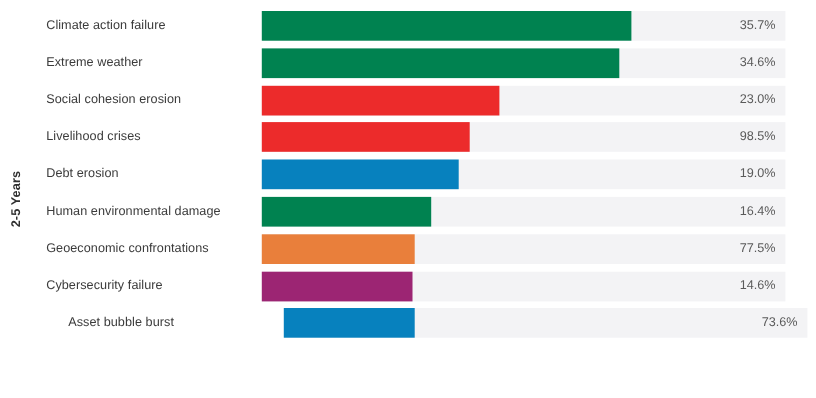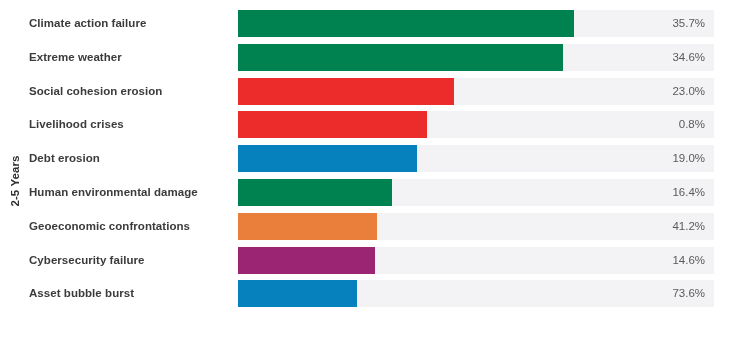--- a/index.html
+++ b/index.html
@@ -47,33 +47,32 @@
     top: 10px;
     width: 742px;
     height: 338px;
   }
 
   .bar-row {
     position: relative;
     height: 27px;
     margin-bottom: 6.8px;
   }
-  .bar-row:last-child { margin-bottom: 0; }
+  .bar-row:last-child { margin-bottom: 0; margin-left: 20px; }
 
   .row-label {
     position: absolute;
-    left: 29px;
+    left: 42px;
     top: 0;
     height: 27px;
     line-height: 27px;
     font-size: 11.5px;
     color: #3b3b3b;
     white-space: nowrap;
     letter-spacing: 0.05px;
-    font-weight: bold;
   }
 
   .track {
     position: absolute;
     left: 238px;
     top: 0;
     width: 476px;
     height: 27px;
     background: #f3f3f5;
   }
@@ -126,42 +125,42 @@
         <div class="row-label">Social cohesion erosion</div>
         <div class="track">
           <div class="bar" style="width: 216.364px; background: rgb(236, 43, 43);"></div>
           <div class="row-value">23.0%</div>
         </div>
       </div>
       <div class="bar-row">
         <div class="row-label">Livelihood crises</div>
         <div class="track">
           <div class="bar" style="width: 189.083px; background: rgb(236, 43, 43);"></div>
-          <div class="row-value">0.8%</div>
+          <div class="row-value">98.5%</div>
         </div>
       </div>
       <div class="bar-row">
         <div class="row-label">Debt erosion</div>
         <div class="track">
           <div class="bar" style="width: 178.735px; background: rgb(7, 129, 190);"></div>
           <div class="row-value">19.0%</div>
         </div>
       </div>
       <div class="bar-row">
         <div class="row-label">Human environmental damage</div>
         <div class="track">
           <div class="bar" style="width: 154.277px; background: rgb(0, 130, 80);"></div>
           <div class="row-value">16.4%</div>
         </div>
       </div>
       <div class="bar-row">
         <div class="row-label">Geoeconomic confrontations</div>
         <div class="track">
           <div class="bar" style="width: 139.225px; background: rgb(233, 127, 59);"></div>
-          <div class="row-value">41.2%</div>
+          <div class="row-value">77.5%</div>
         </div>
       </div>
       <div class="bar-row">
         <div class="row-label">Cybersecurity failure</div>
         <div class="track">
           <div class="bar" style="width: 137.344px; background: rgb(156, 37, 115);"></div>
           <div class="row-value">14.6%</div>
         </div>
       </div>
       <div class="bar-row">

